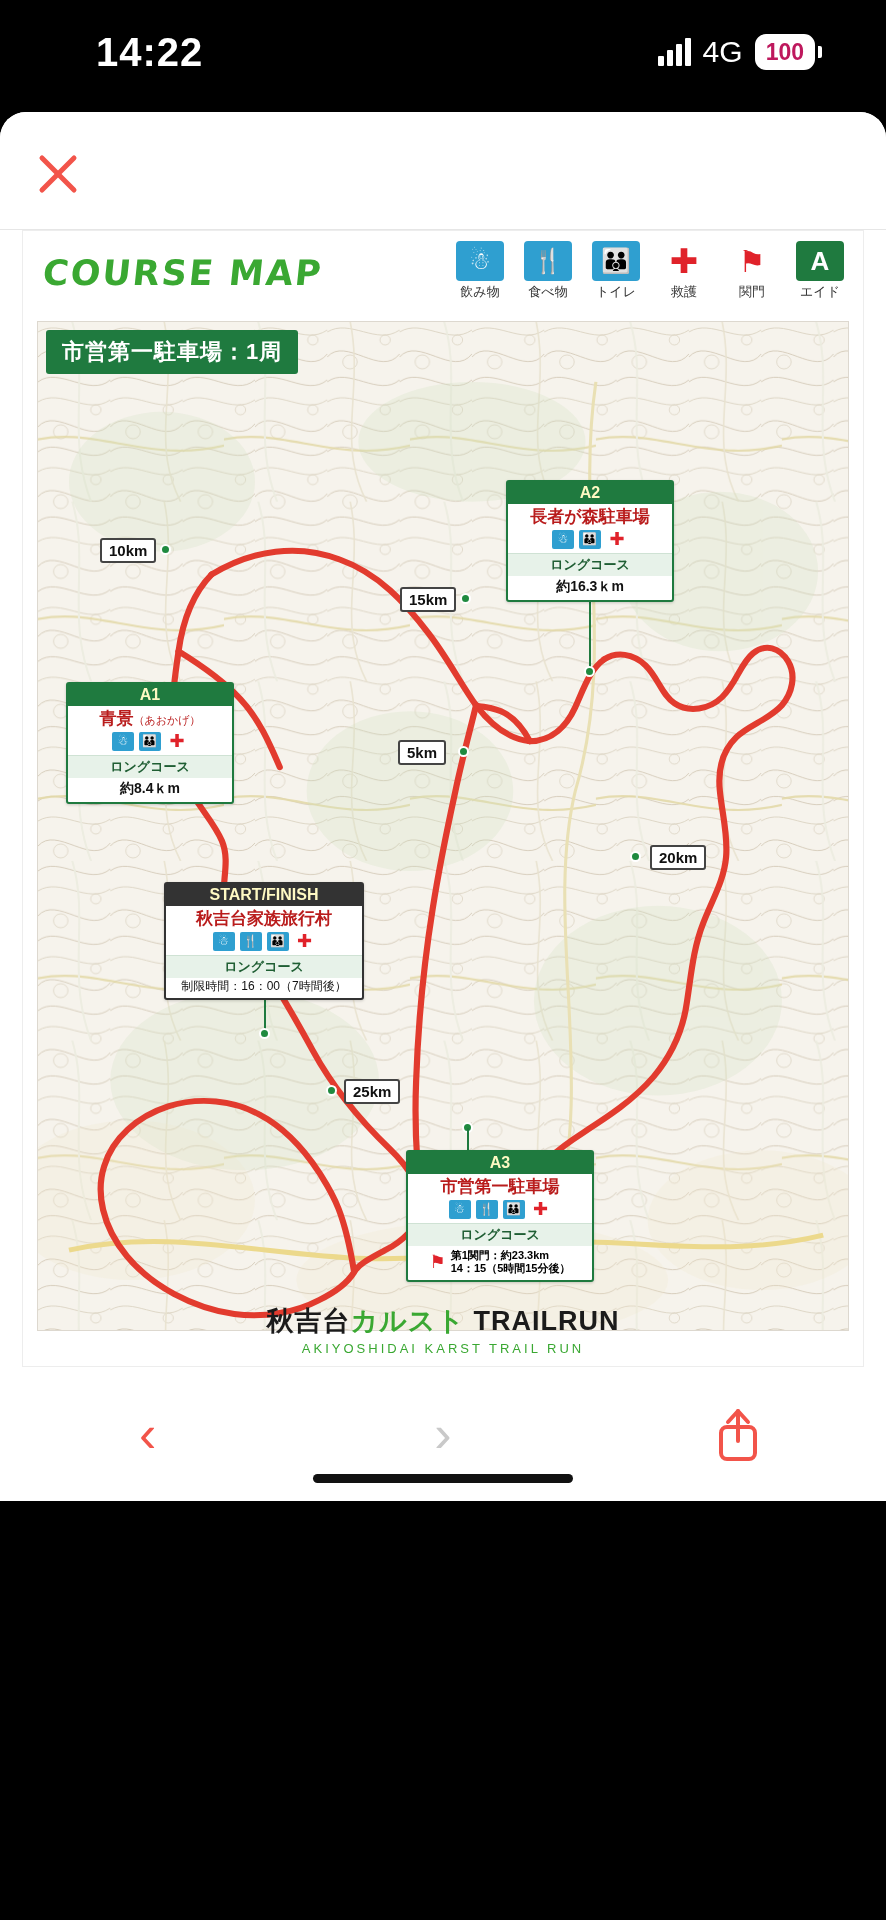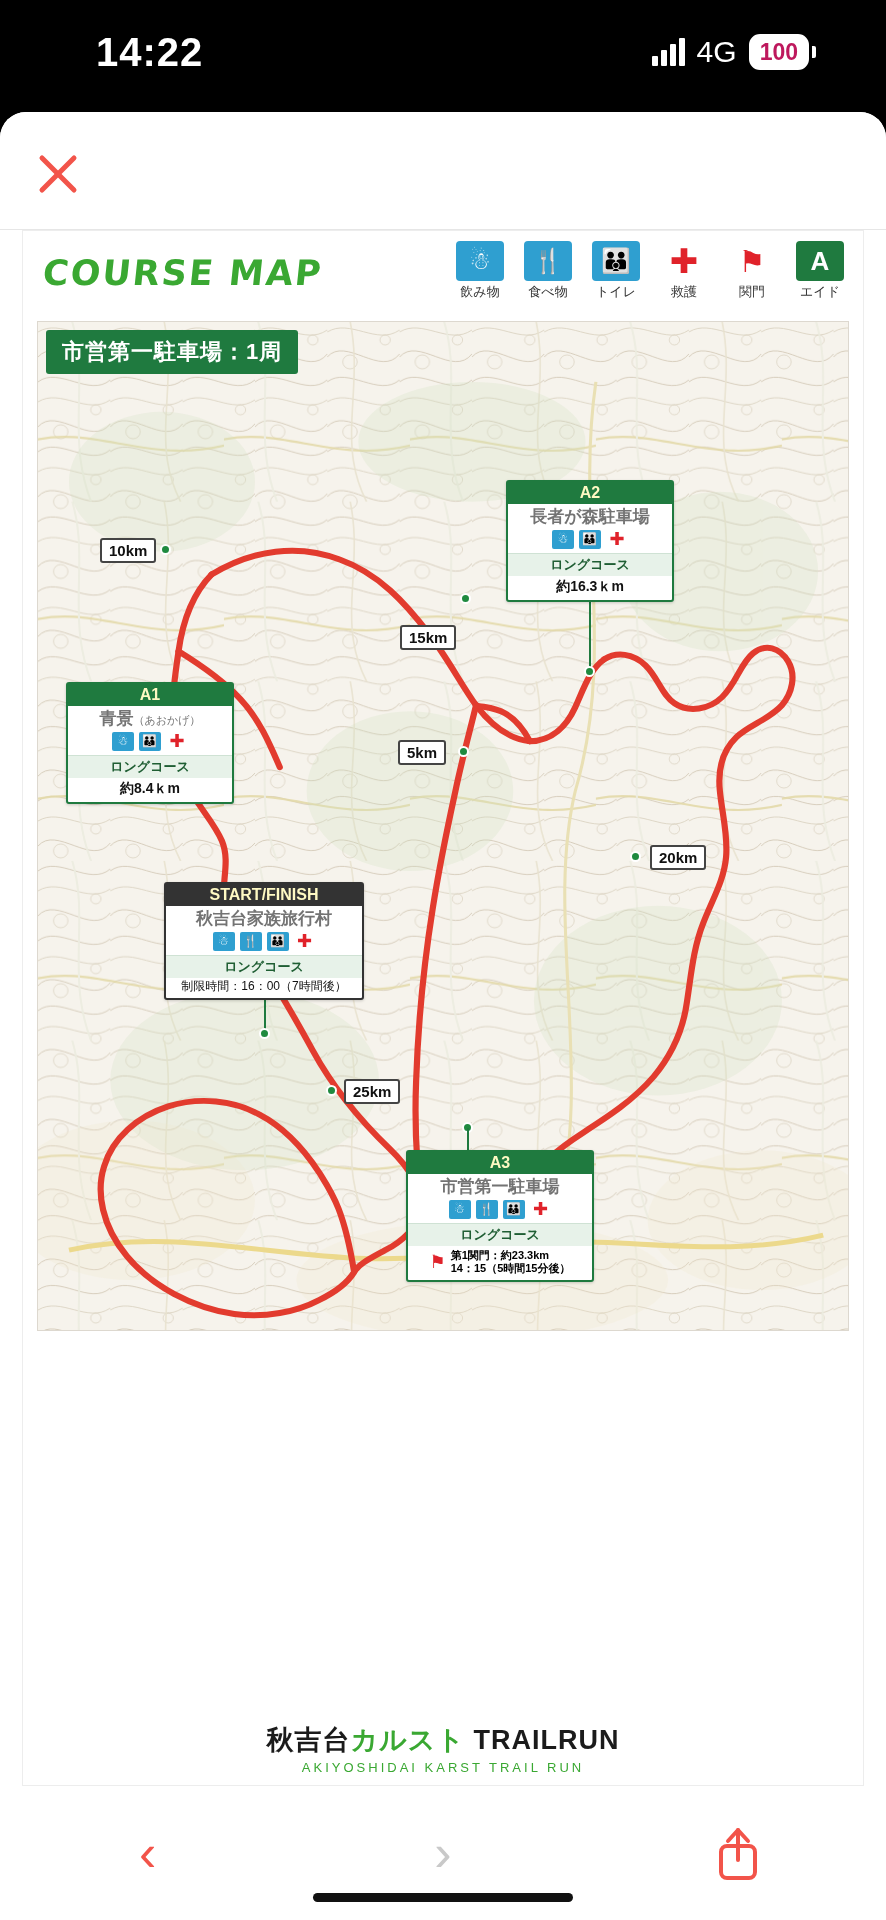--- a/index.html
+++ b/index.html
@@ -4,35 +4,35 @@
 <style>
   * { box-sizing: border-box; margin: 0; padding: 0; }
   html, body {
     width: 886px; height: 1920px;
     background: #000;
     font-family: "Liberation Sans", sans-serif;
     overflow: hidden;
   }
   #screen {
     position: relative;
-    width: 886px; height: 1920px;
+    width: 886px; height: 1501px;
     background: #000;
   }
 
   
   .statusbar {
     position: absolute; top: 0; left: 0; right: 0; height: 112px;
     color: #fff;
   }
   .status-time {
     position: absolute; left: 96px; top: 30px;
     font-size: 40px; font-weight: 600; letter-spacing: 1px;
   }
   .status-right {
-    position: absolute; right: 70px; top: 34px;
+    position: absolute; right: 64px; top: 34px;
     display: flex; align-items: center; gap: 12px;
   }
   .sig { display: flex; align-items: flex-end; gap: 3px; height: 28px; }
   .sig i { display: block; width: 6px; background: #fff; border-radius: 1px; }
   .sig i:nth-child(1) { height: 10px; }
   .sig i:nth-child(2) { height: 16px; }
   .sig i:nth-child(3) { height: 22px; }
   .sig i:nth-child(4) { height: 28px; background: #fff; }
   .net { font-size: 30px; font-weight: 500; }
   .batt {
@@ -143,21 +143,21 @@
     background: #fff; border: 2px solid #1f7a3f;
     border-radius: 3px; width: 168px;
     text-align: center;
     box-shadow: 0 1px 3px rgba(0,0,0,.18);
   }
   .card-head {
     background: #1f7a3f; color: #fef9c3;
     font-size: 16px; font-weight: 700; padding: 2px 0;
   }
   .card-name {
-    font-size: 17px; font-weight: 700; color: #737373;
+    font-size: 17px; font-weight: 700; color: #b91c1c;
     padding: 3px 2px 1px;
     line-height: 1.15;
   }
   .card-name small { font-size: 11px; font-weight: 400; }
   .card-icons {
     display: flex; justify-content: center; gap: 5px;
     padding: 2px 0 4px;
   }
   .ci {
     width: 22px; height: 19px; border-radius: 2px;
@@ -368,21 +368,21 @@
 
               <path d="M136,330 C158,344 180,360 196,378 C214,398 224,422 234,446"></path>
             </g>
           </svg>
 
           <div class="course-badge">市営第一駐車場：1周</div>
 
           <div class="km" style="left:62px;  top:216px;">10km</div>
           <div class="km-dot" style="left:122px; top:222px;"></div>
 
-          <div class="km" style="left:362px; top:265px;margin-top:38px;">15km</div>
+          <div class="km" style="left:362px; top:265px;">15km</div>
           <div class="km-dot" style="left:422px; top:271px;"></div>
 
           <div class="km" style="left:360px; top:418px;">5km</div>
           <div class="km-dot" style="left:420px; top:424px;"></div>
 
           <div class="km" style="left:612px; top:523px;">20km</div>
           <div class="km-dot" style="left:592px; top:529px;"></div>
 
           <div class="km" style="left:306px; top:757px;">25km</div>
           <div class="km-dot" style="left:288px; top:763px;"></div>

